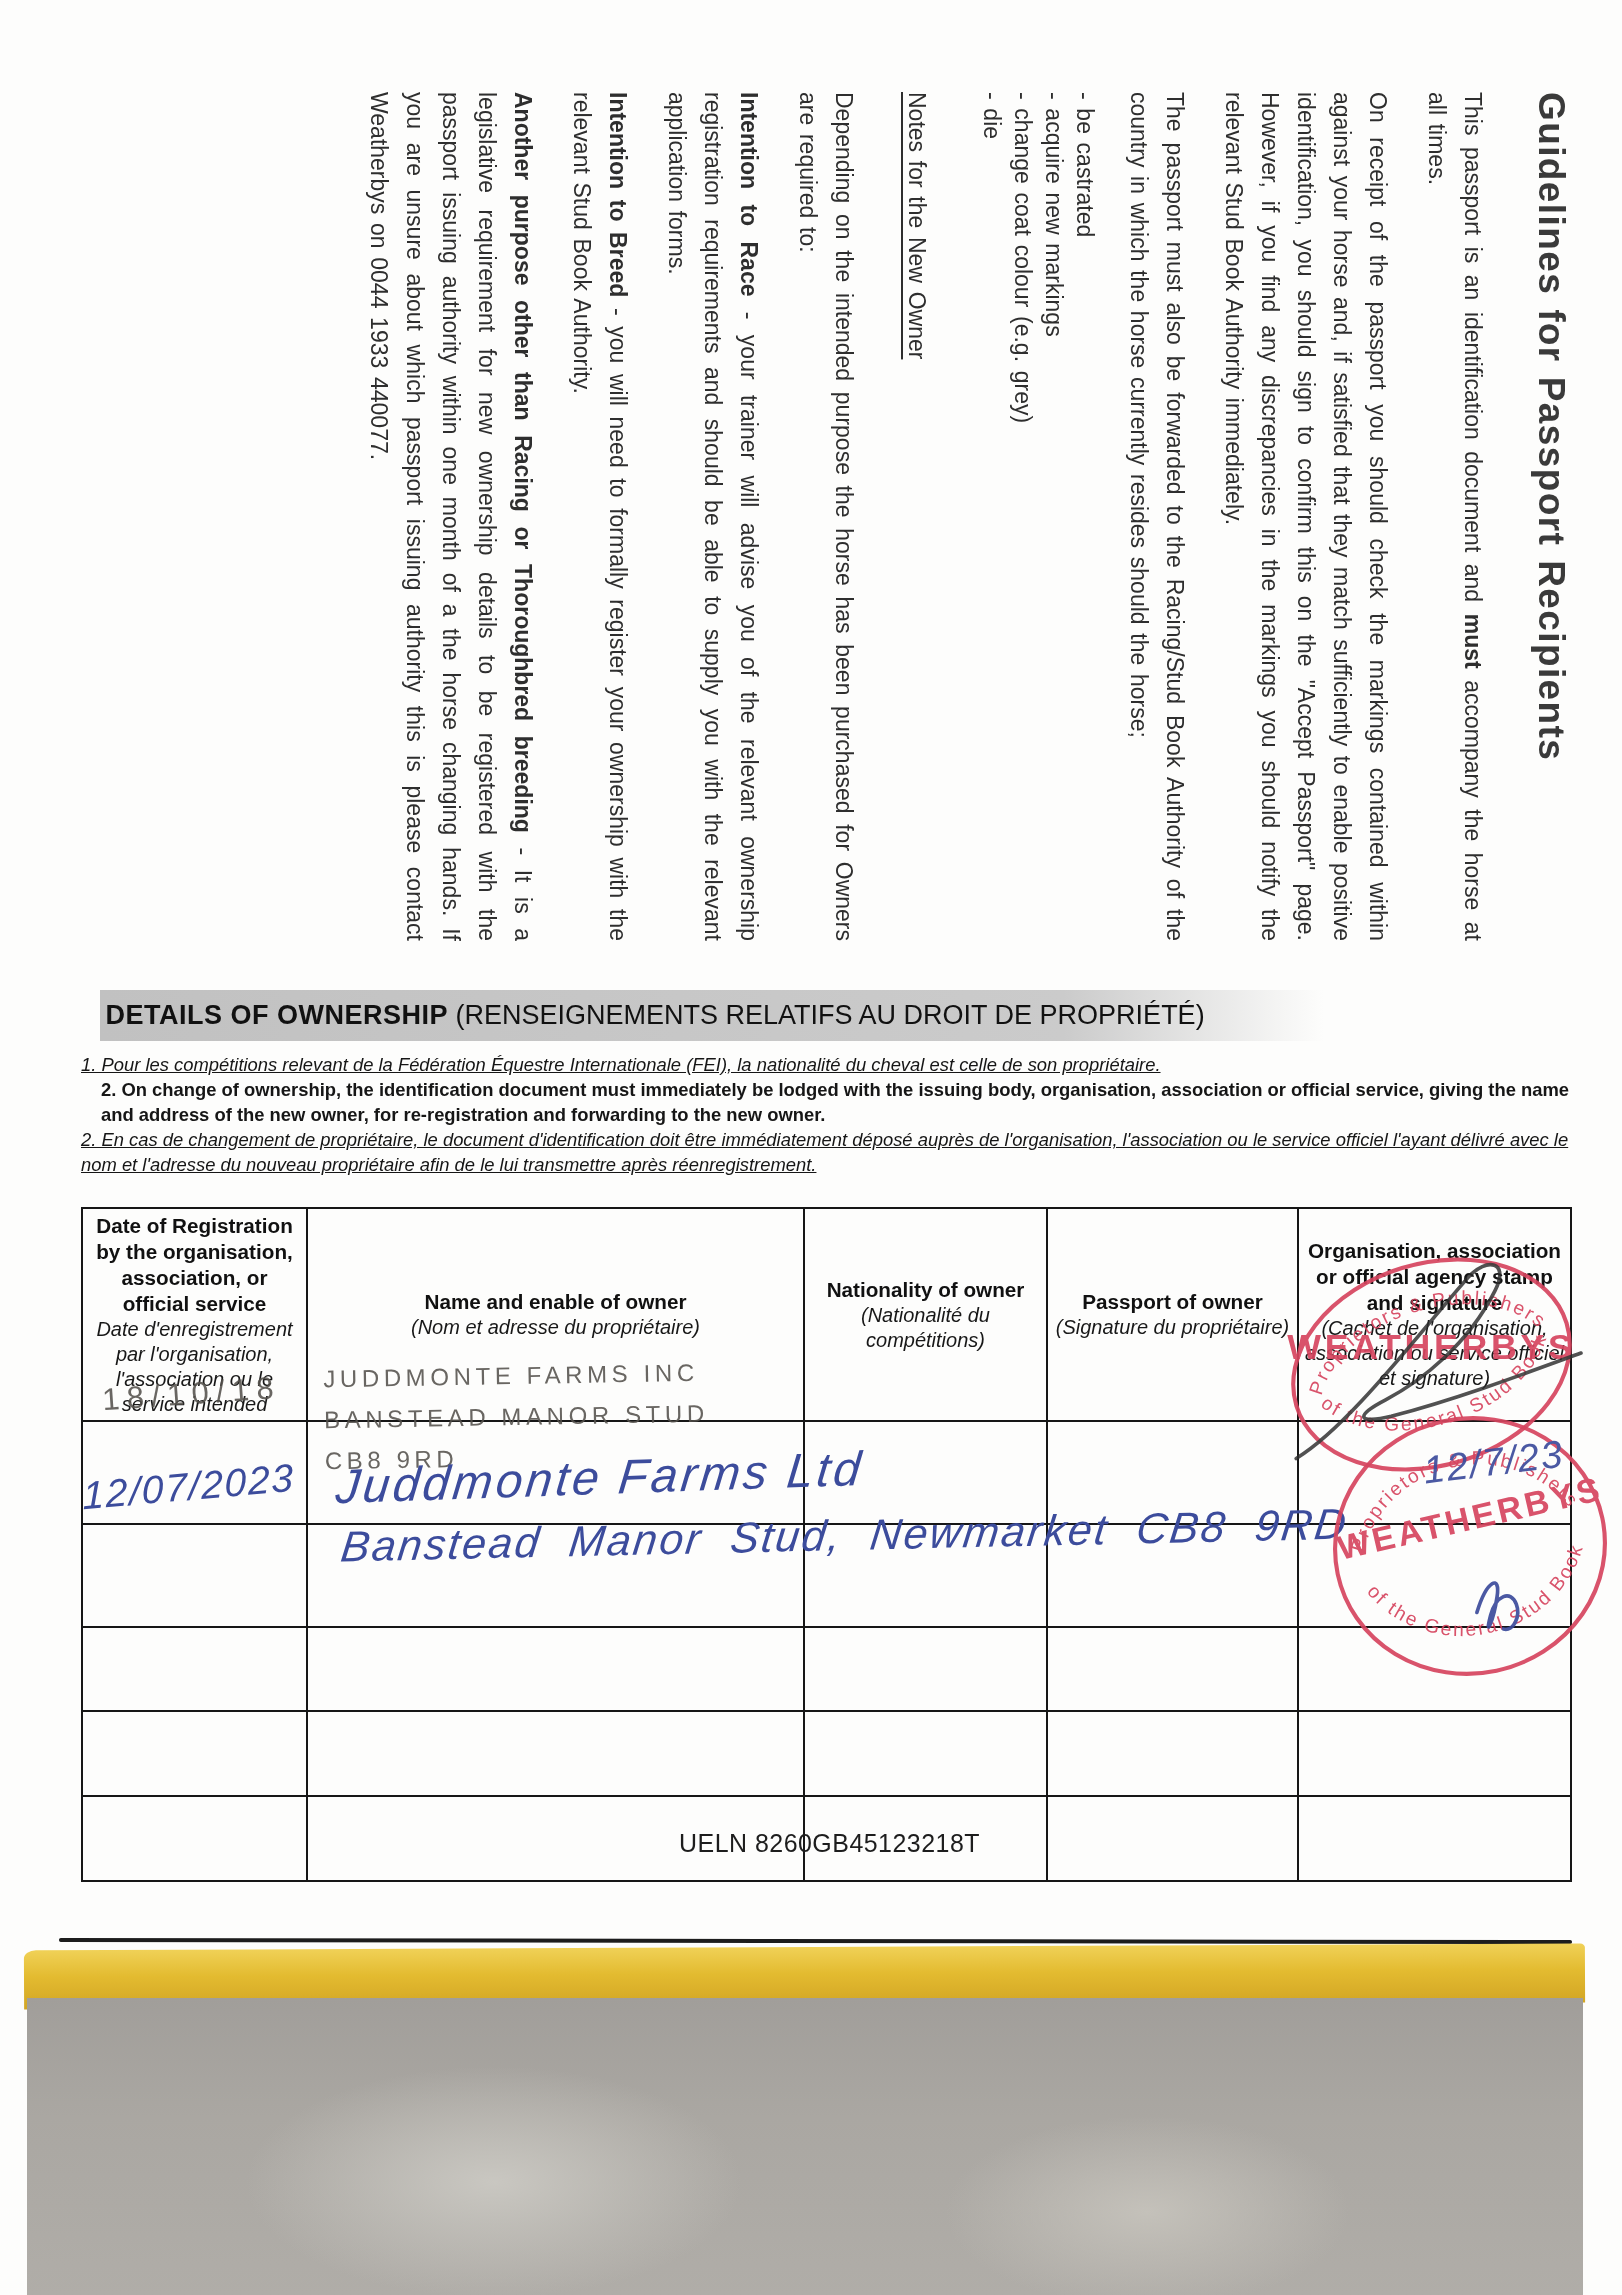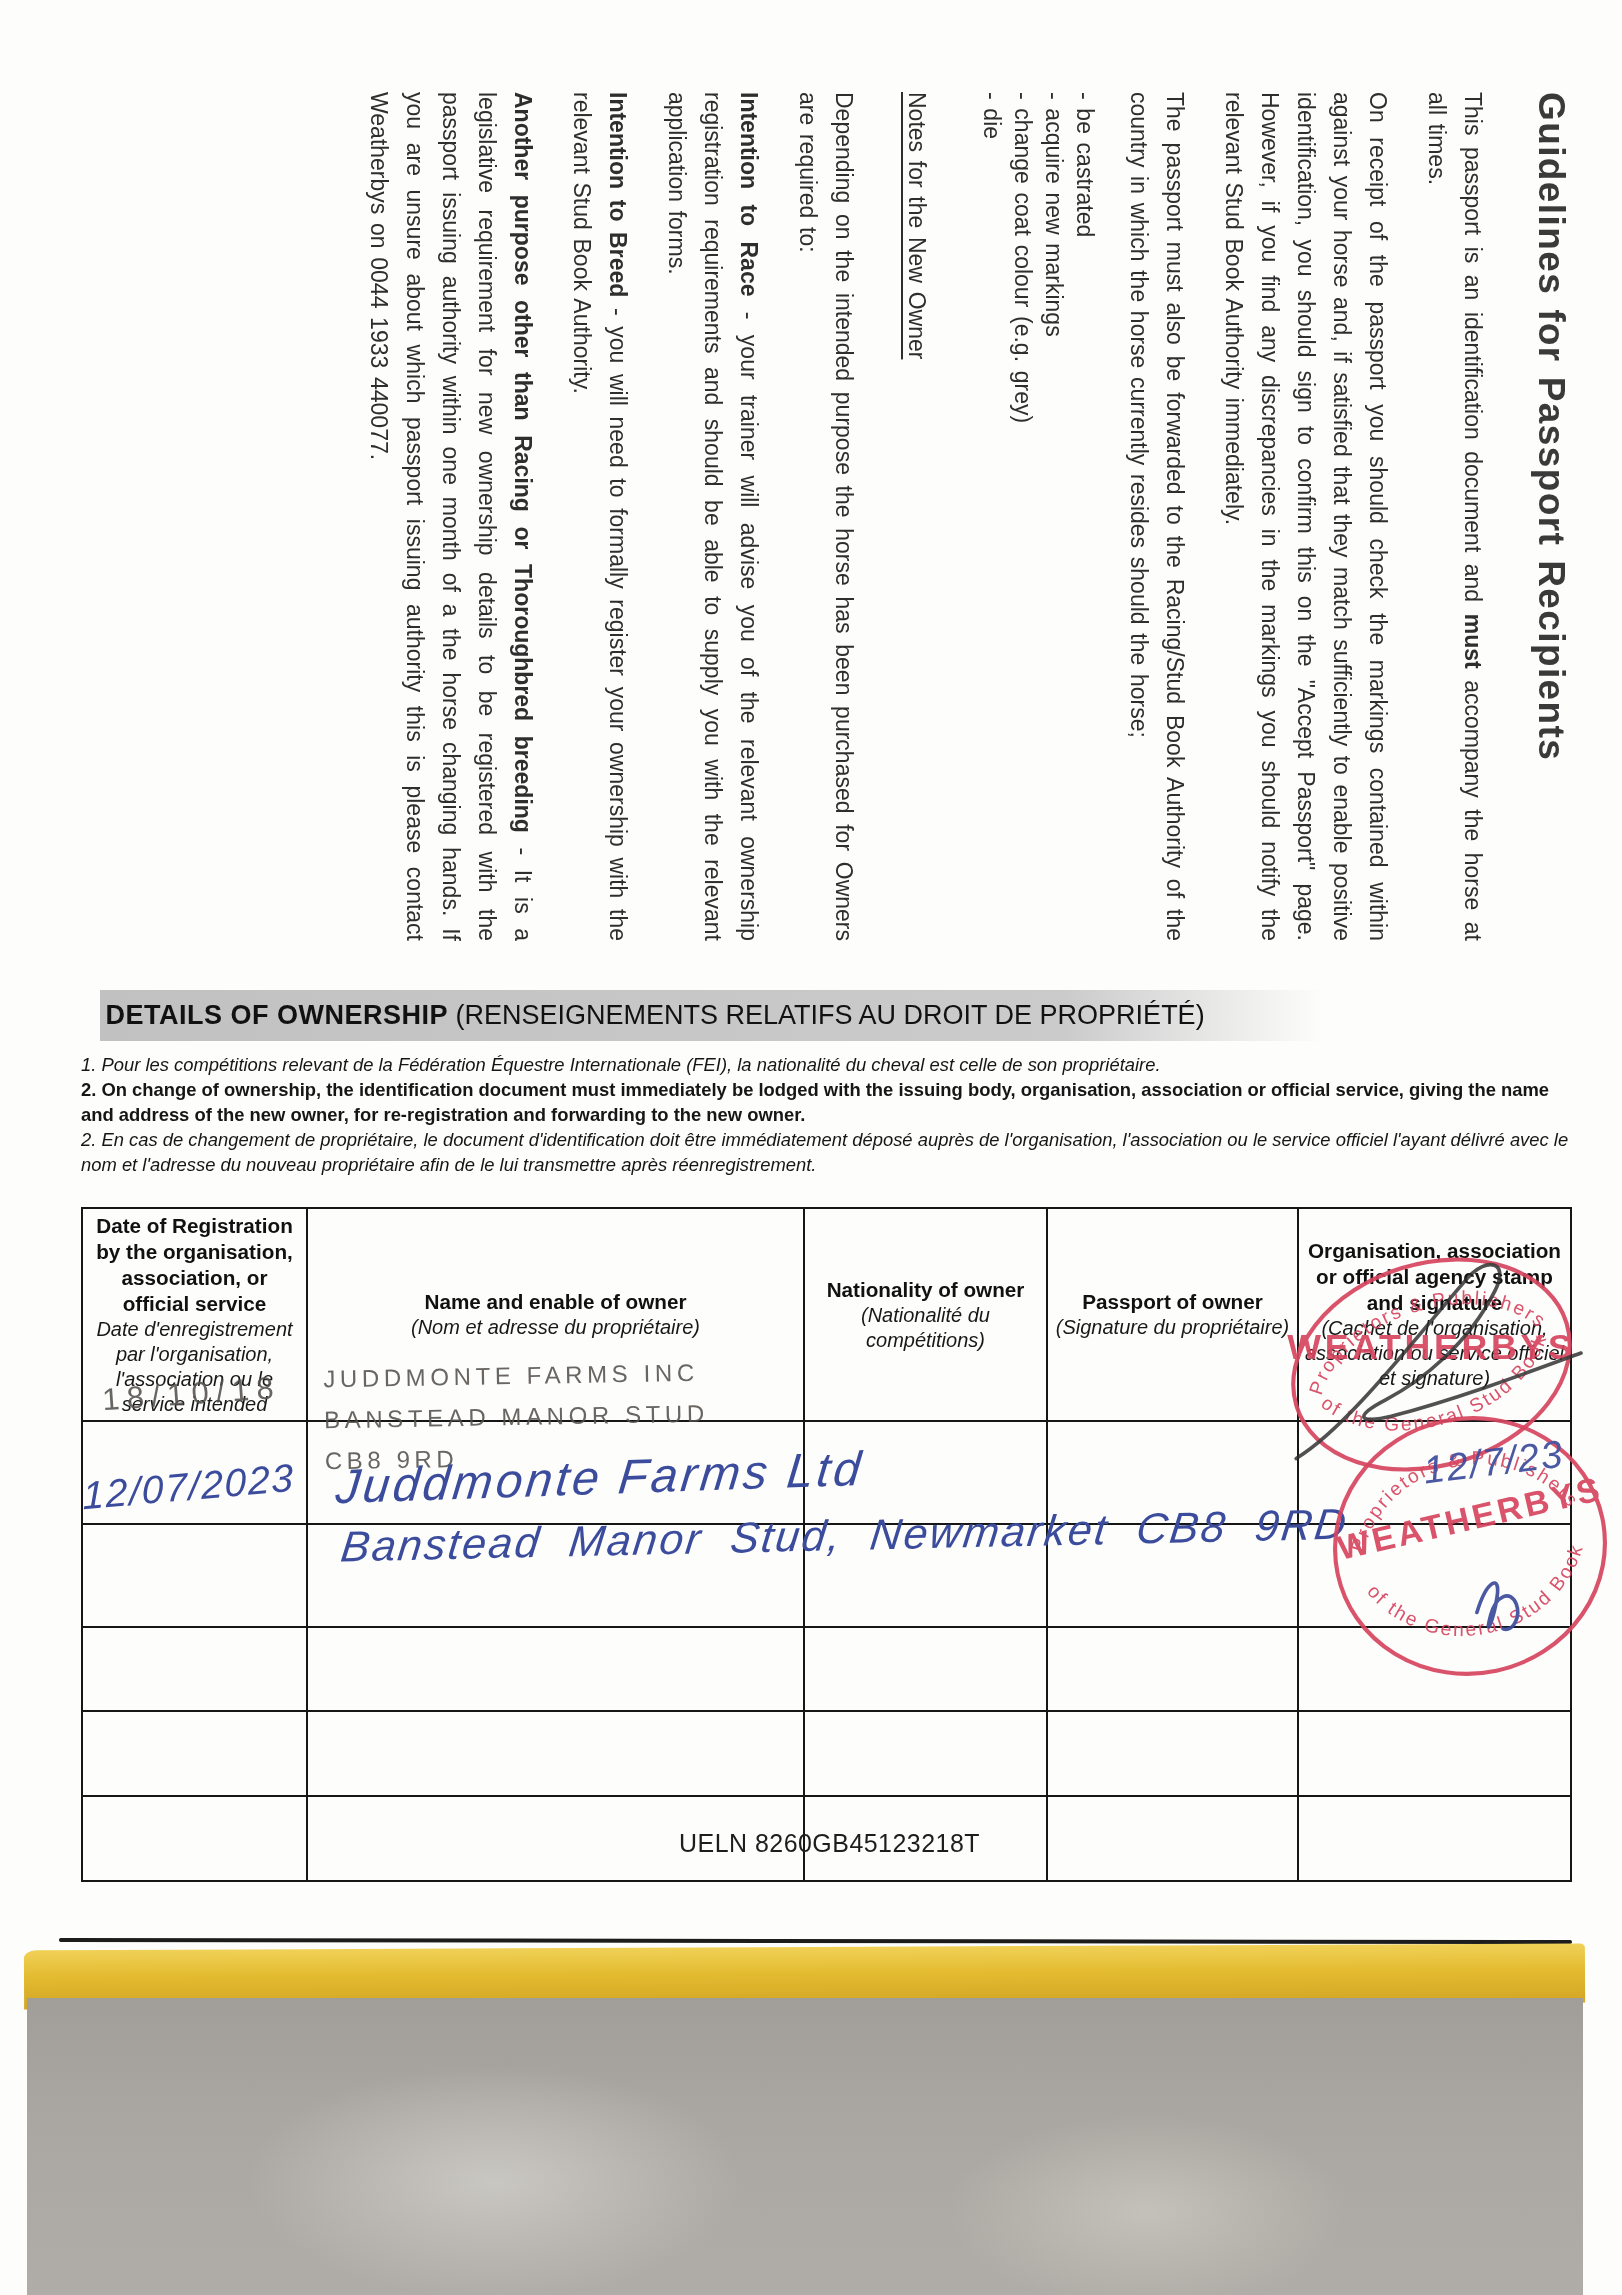--- a/index.html
+++ b/index.html
@@ -19,22 +19,22 @@
   .guidelines .notes-head span{text-decoration:underline;text-decoration-thickness:2.3px;text-underline-offset:5.5px;}
   .guidelines p.last{margin-bottom:0;}
 
   
   .own-heading{position:absolute;left:81px;top:990px;width:1230px;height:51px;line-height:51px;
     white-space:nowrap;font-size:27px;color:#111;
     background:linear-gradient(90deg,#c1c1c1 0%,#cbcbcb 78%,rgba(203,203,203,0) 99%);
     padding-left:5.5px;margin-left:19px;}
   .own-heading .hb{font-weight:bold;letter-spacing:0.5px;}
   .own-notes{position:absolute;left:81px;top:1052px;width:1497px;font-size:18.4px;line-height:25px;color:#161616;}
-  .own-notes .n-ital{font-style:italic;}
-  .own-notes .n-bold{font-weight:bold;}
+  .own-notes .n-ital{font-style:italic;text-decoration:underline;}
+  .own-notes .n-bold{font-weight:bold;margin-left:20px;}
 
   
   table.own-table{position:absolute;left:81px;top:1207px;width:1490px;border-collapse:collapse;table-layout:fixed;}
   table.own-table th,table.own-table td{border:2.3px solid #161616;padding:3.7px 5.5px;vertical-align:middle;}
   table.own-table th{font-weight:normal;text-align:center;}
   .h-en{font-weight:bold;font-size:20.7px;line-height:26px;color:#111;}
   .h-fr{font-style:italic;font-size:20px;line-height:25px;color:#181818;}
 
   .ueln{position:absolute;left:679px;top:1828px;font-size:26px;letter-spacing:0.5px;color:#1d1d1d;
     transform:scaleX(.96);transform-origin:0 0;}

